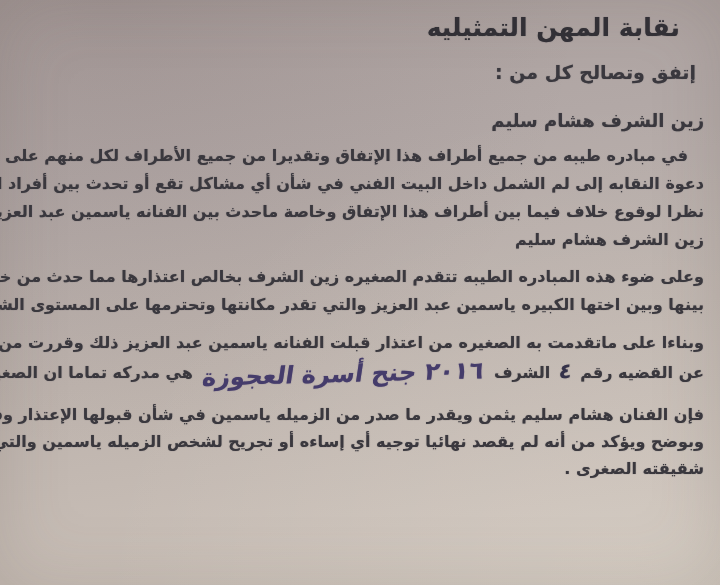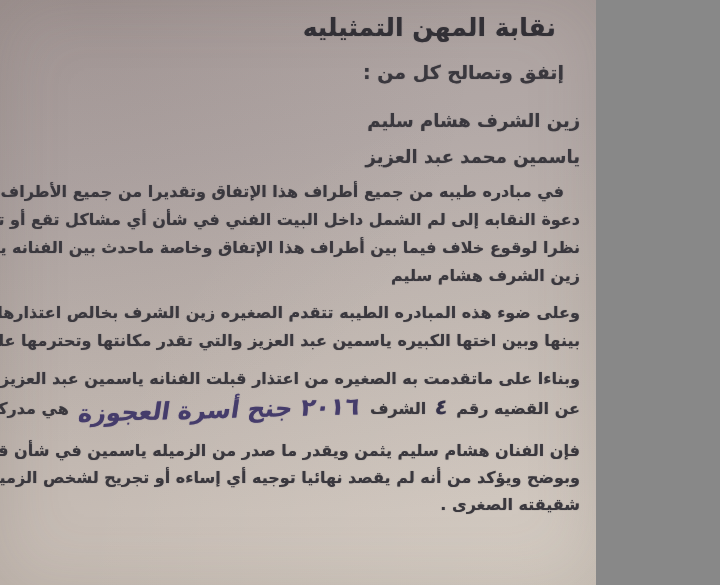--- a/index.html
+++ b/index.html
@@ -1,18 +1,18 @@
 <!DOCTYPE html>
 <html lang="ar"><head>
 <meta charset="utf-8">
 <style>
   html,body{margin:0;padding:0;background:#888;}
   .photo{
     position:relative;
-    width:596px;height:585px;
+    width:720px;height:585px;
     overflow:hidden;
     direction:rtl;
     font-family:"DejaVu Sans",sans-serif;
     color:#3a383e;
     background:
       radial-gradient(ellipse at 15% 0%, rgba(60,40,45,0.10), transparent 55%),
       radial-gradient(ellipse at 85% 110%, rgba(255,250,240,0.18), transparent 60%),
       linear-gradient(172deg,#aba09e 0%, #b2a8a6 28%, #bdb3ad 58%, #c8beb6 85%, #cec5bb 100%);
     box-shadow: inset 0 0 70px rgba(90,75,70,0.18);
   }
@@ -25,21 +25,21 @@
     font-size:25px;font-weight:bold;
     text-align:right;margin:4px 24px 0 0;
     line-height:36px;color:#323036;
   }
   .date-line{
     font-size:15px;font-weight:bold;
     text-align:right;margin:20px 2px 0 0;line-height:20px;
   }
   .agreement-line{
     font-size:19px;font-weight:bold;
-    text-align:right;margin:13px 16px 0 0;line-height:26px;
+    text-align:right;margin:13px 8px 0 0;line-height:26px;
   }
   .parties{margin:18px 0 0 0;}
   .party{
     font-size:18px;font-weight:bold;
     text-align:right;line-height:36px;white-space:nowrap;
   }
   .para{margin:0;}
   .para .line{
     font-size:16px;font-weight:bold;
     text-align:right;line-height:28px;white-space:nowrap;
@@ -73,21 +73,20 @@
 <div class="photo">
   <div class="content">
 
     <div class="title">نقابة المهن التمثيليه</div>
 
 
     <div class="agreement-line">إتفق وتصالح كل من :</div>
 
     <div class="parties">
       <div class="party">زين الشرف هشام سليم</div>
-      <div class="party">ياسمين محمد عبد العزيز</div>
     </div>
 
     <div class="para p1">
       <div class="line indent">في مبادره طيبه من جميع أطراف هذا الإتفاق وتقديرا من جميع الأطراف لكل منهم على حده وإستنادا إلى</div>
       <div class="line">دعوة النقابه إلى لم الشمل داخل البيت الفني في شأن أي مشاكل تقع أو تحدث بين أفراد الأسره الفنيه وذلك</div>
       <div class="line">نظرا لوقوع خلاف فيما بين أطراف هذا الإتفاق وخاصة ماحدث بين الفنانه ياسمين عبد العزيز والطفله</div>
       <div class="line">زين الشرف هشام سليم</div>
     </div>
 
     <div class="para p2">

